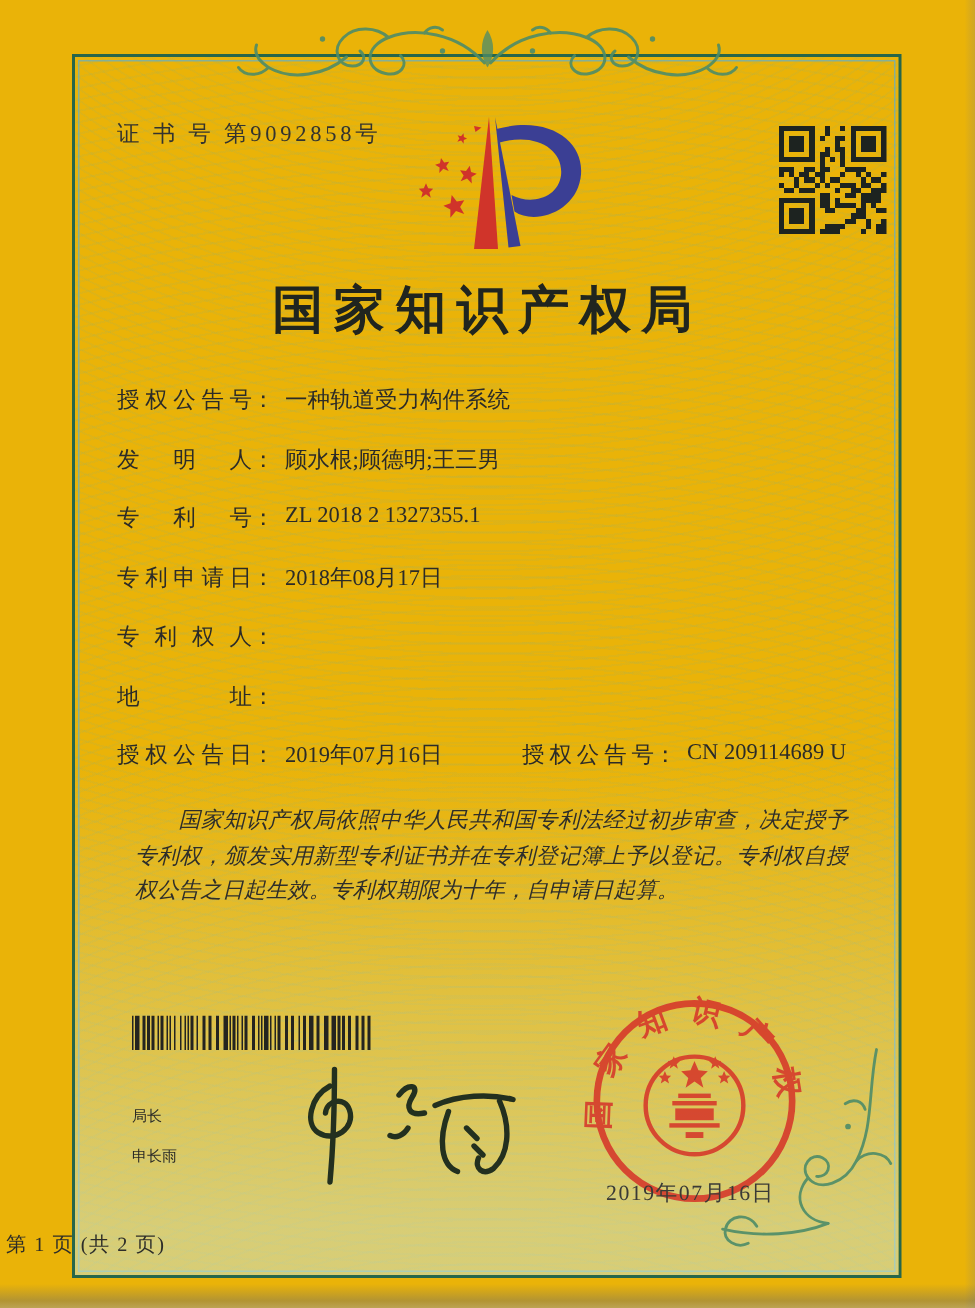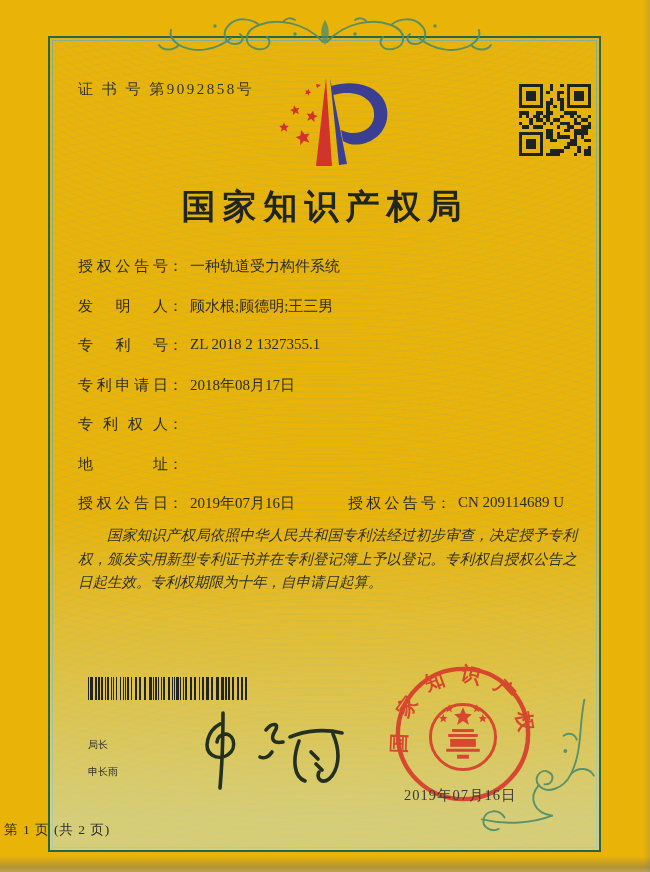--- a/index.html
+++ b/index.html
@@ -32,21 +32,21 @@
   .field-row{display:flex;margin-bottom:20.5px;white-space:nowrap;}
   .field-label{display:inline-block;width:90px;text-align:justify;text-align-last:justify;}
   .field-colon{margin-right:7px;}
   .grant-row{display:flex;}
   .grant-pair{display:flex;white-space:nowrap;}
   .grant-pair.second{margin-left:53px;}
   .grant-pair.second .field-label{width:88px;}
 
   .body-text{position:absolute;left:78px;right:73px;top:524px;font-size:14.5px;
              line-height:23.5px;text-align:justify;font-style:italic;color:#2e2e2a;}
-  .body-text p{margin:0;text-indent:2em;}
+  .body-text p{margin:12px;text-indent:2em;}
 
   .barcode{position:absolute;left:88px;top:677px;width:164px;height:23px;}
 
   .signer{position:absolute;left:88px;top:731px;font-size:10px;line-height:27px;color:#2a2a26;}
   .signature{position:absolute;left:190px;top:700px;width:165px;height:95px;}
 
   .seal{position:absolute;left:389px;top:660px;width:148px;height:148px;opacity:.88;}
   .seal-date{position:absolute;left:404px;top:786px;font-size:14.5px;letter-spacing:1px;color:#3a3a36;}
 
   .page-footer{position:absolute;left:4px;top:821px;width:100%;

